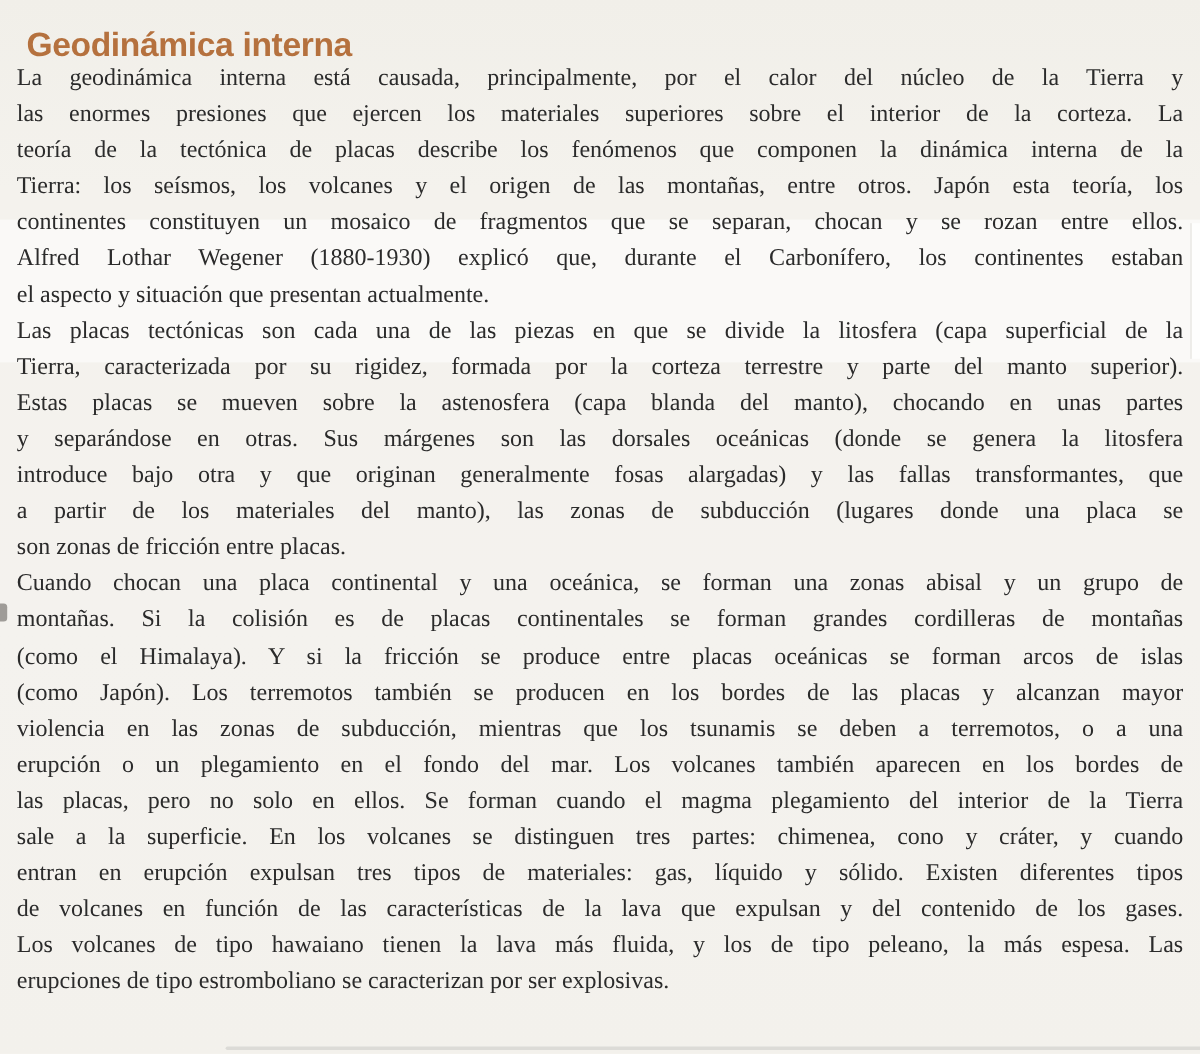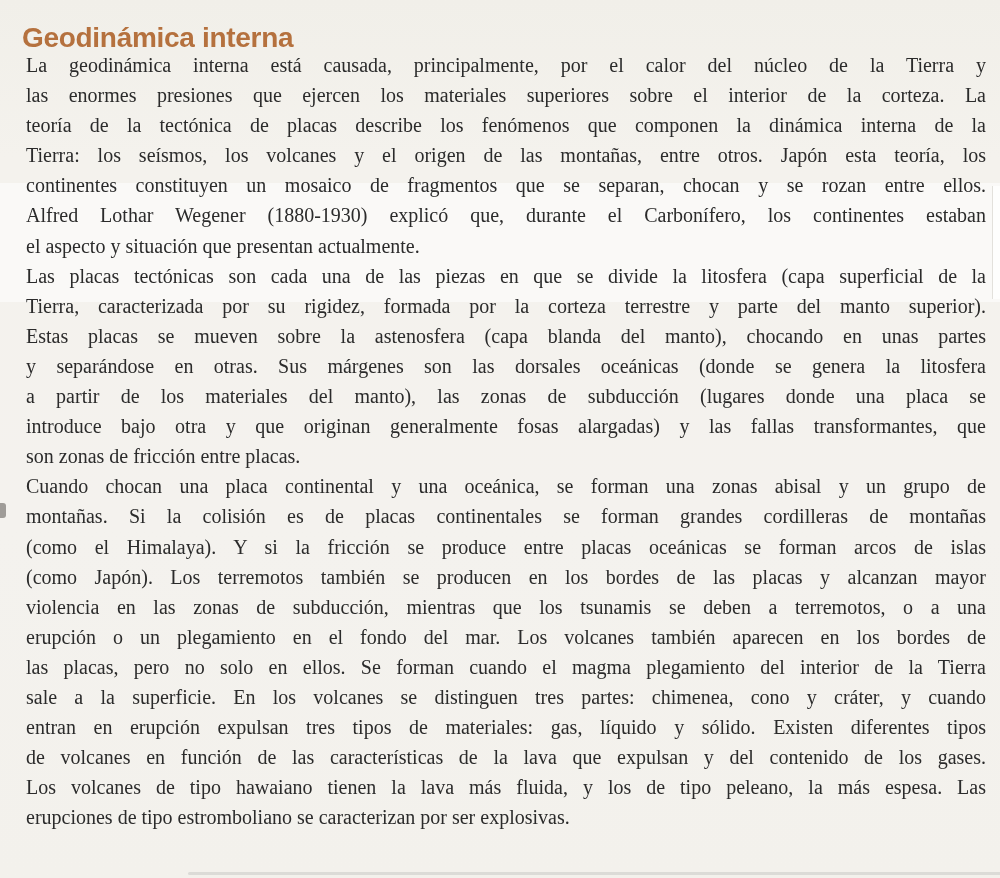--- a/index.html
+++ b/index.html
@@ -23,21 +23,21 @@
     background: rgba(255,255,255,0.75);
     border-left: 1px solid #e3e1dc;
   }
   .heading {
     position: absolute; left: 4px; top: 4px;
     font-family: Liberation Sans, sans-serif;
     font-weight: 700; font-size: 28px; letter-spacing: -0.3px;
     color: #b5713e; margin: 18px;
   }
   .text-body {
-    position: absolute; left: 26px; right: 14px; top: 50px;
+    position: absolute; left: 14px; right: 14px; top: 50px;
     color: #2b2b2b; font-size: 20px;
   }
   .text-line {
     height: 30.1px; line-height: 30.1px;
     text-align: justify; text-align-last: justify;
     overflow: hidden; white-space: nowrap;
   }
   .text-line.para-end { text-align-last: left; }
   .bottom-edge {
     position: absolute; left: 188px; right: 0; top: 872px; height: 3px;
@@ -65,22 +65,22 @@
         <div class="text-line">Tierra: los seísmos, los volcanes y el origen de las montañas, entre otros. Japón esta teoría, los</div>
         <div class="text-line">continentes constituyen un mosaico de fragmentos que se separan, chocan y se rozan entre ellos.</div>
         <div class="text-line">Alfred Lothar Wegener (1880-1930) explicó que, durante el Carbonífero, los continentes estaban</div>
         <div class="text-line para-end">el aspecto y situación que presentan actualmente.</div>
       </div>
       <div>
         <div class="text-line">Las placas tectónicas son cada una de las piezas en que se divide la litosfera (capa superficial de la</div>
         <div class="text-line">Tierra, caracterizada por su rigidez, formada por la corteza terrestre y parte del manto superior).</div>
         <div class="text-line">Estas placas se mueven sobre la astenosfera (capa blanda del manto), chocando en unas partes</div>
         <div class="text-line">y separándose en otras. Sus márgenes son las dorsales oceánicas (donde se genera la litosfera</div>
+        <div class="text-line">introduce bajo otra y que originan generalmente fosas alargadas) y las fallas transformantes, que</div>
         <div class="text-line">a partir de los materiales del manto), las zonas de subducción (lugares donde una placa se</div>
-        <div class="text-line">introduce bajo otra y que originan generalmente fosas alargadas) y las fallas transformantes, que</div>
         <div class="text-line para-end">son zonas de fricción entre placas.</div>
       </div>
       <div>
         <div class="text-line">Cuando chocan una placa continental y una oceánica, se forman una zonas abisal y un grupo de</div>
         <div class="text-line">montañas. Si la colisión es de placas continentales se forman grandes cordilleras de montañas</div>
         <div class="text-line">(como el Himalaya). Y si la fricción se produce entre placas oceánicas se forman arcos de islas</div>
         <div class="text-line">(como Japón). Los terremotos también se producen en los bordes de las placas y alcanzan mayor</div>
         <div class="text-line">violencia en las zonas de subducción, mientras que los tsunamis se deben a terremotos, o a una</div>
         <div class="text-line">erupción o un plegamiento en el fondo del mar. Los volcanes también aparecen en los bordes de</div>
         <div class="text-line">las placas, pero no solo en ellos. Se forman cuando el magma plegamiento del interior de la Tierra</div>

